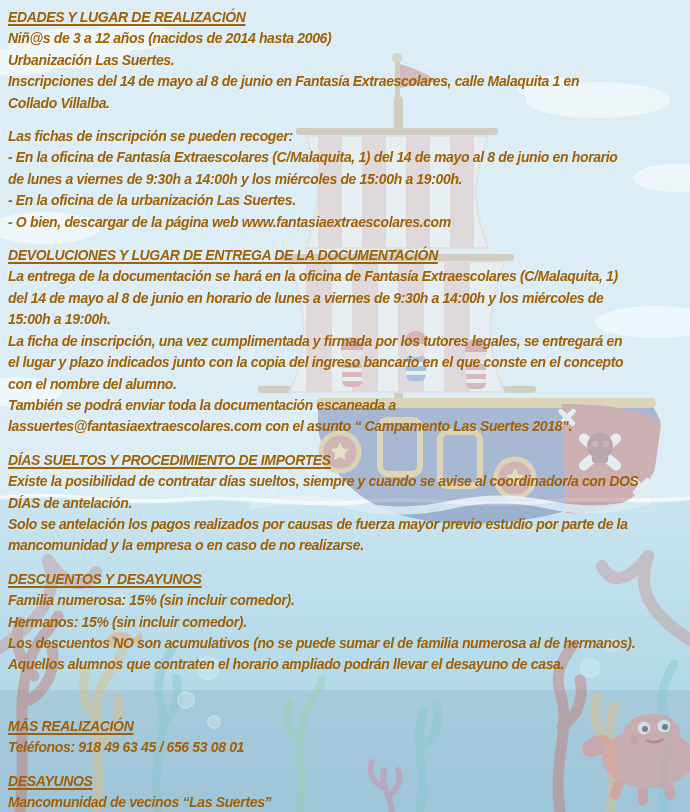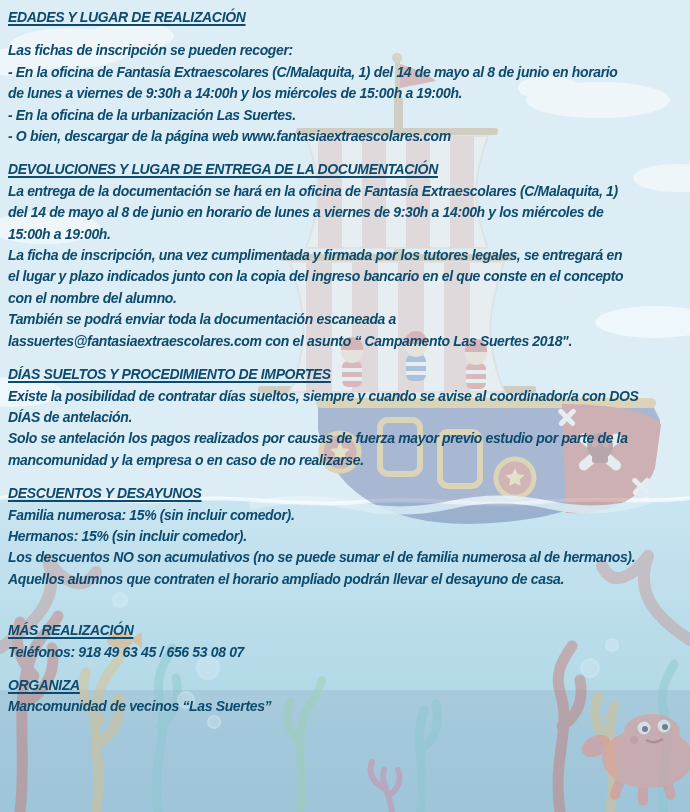--- a/index.html
+++ b/index.html
@@ -8,29 +8,29 @@
     width:690px;height:812px;
     overflow:hidden;
     background:#DCEDF6;
     font-family:"Liberation Sans","DejaVu Sans",sans-serif;
   }
   .bg{position:absolute;left:0;top:0;width:690px;height:812px;}
   .content{
     position:absolute;left:0;top:0;width:690px;height:812px;
     box-sizing:border-box;
     padding:7px 2px 0 8px;
-    color:#0c4a6e;
+    color:#a16207;
     font-weight:bold;
     font-style:italic;
     font-size:14px;
     line-height:21.4px;
     letter-spacing:-0.35px;
   }
   .sec{margin:0 0 12px 0;}
-  .sec:nth-of-type(5){margin-bottom:30px;}
+  .sec:nth-of-type(5){margin-bottom:40px;}
   .sec:last-of-type{margin-bottom:0;}
   .sec-title{
     margin:0;
     font-size:14px;
     line-height:21.4px;
     font-weight:bold;
     font-style:italic;
     text-decoration:underline;
     text-decoration-thickness:1.6px;
     text-underline-offset:2px;
@@ -228,20 +228,24 @@
         <circle cx="17" cy="-21" r="3" fill="#4A3757"></circle>
       <circle cx="-14" cy="-8" r="4" fill="#D96C61" opacity="0.6"></circle>
       <path d="M-2,-8 Q6,-3 15,-9" stroke="#B9554C" stroke-width="2.5" fill="none"></path>
     </g>
   </svg>
 
   <div class="content">
 
     <section class="sec">
       <h2 class="sec-title">EDADES Y LUGAR DE REALIZACIÓN</h2>
+      <p class="sec-body">Niñ@s de 3 a 12 años (nacidos de 2014 hasta 2006)
+Urbanización Las Suertes.
+Inscripciones del 14 de mayo al 8 de junio en Fantasía Extraescolares, calle Malaquita 1 en
+Collado Villalba.</p>
     </section>
 
     <section class="sec">
       <p class="sec-body">Las fichas de inscripción se pueden recoger:
 - En la oficina de Fantasía Extraescolares (C/Malaquita, 1) del 14 de mayo al 8 de junio en horario
 de lunes a viernes de 9:30h a 14:00h y los miércoles de 15:00h a 19:00h.
 - En la oficina de la urbanización Las Suertes.
 - O bien, descargar de la página web www.fantasiaextraescolares.com</p>
     </section>
 
@@ -268,22 +272,22 @@
     <section class="sec">
       <h2 class="sec-title">DESCUENTOS Y DESAYUNOS</h2>
       <p class="sec-body">Familia numerosa: 15% (sin incluir comedor).
 Hermanos: 15% (sin incluir comedor).
 Los descuentos NO son acumulativos (no se puede sumar el de familia numerosa al de hermanos).
 Aquellos alumnos que contraten el horario ampliado podrán llevar el desayuno de casa.</p>
     </section>
 
     <section class="sec">
       <h2 class="sec-title">MÁS REALIZACIÓN</h2>
-      <p class="sec-body">Teléfonos: 918 49 63 45 / 656 53 08 07</p>
-    </section>
-
-    <section class="sec">
-      <h2 class="sec-title">ORGANIZA</h2>
+      <p class="sec-body">Teléfonos: 918 49 63 45 / 656 53 08 01</p>
+    </section>
+
+    <section class="sec">
+      <h2 class="sec-title">DESAYUNOS</h2>
       <p class="sec-body"> Mancomunidad de vecinos “Las Suertes”</p>
     </section>
 
   </div>
 </div>
 
 </body></html>

